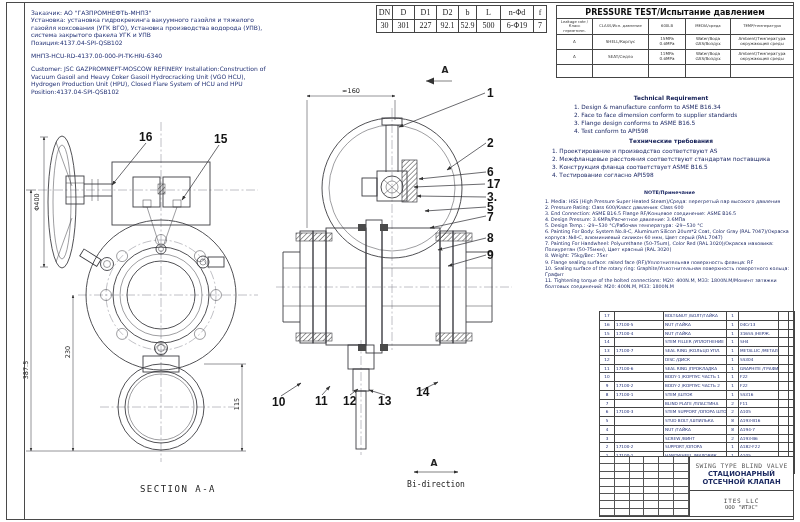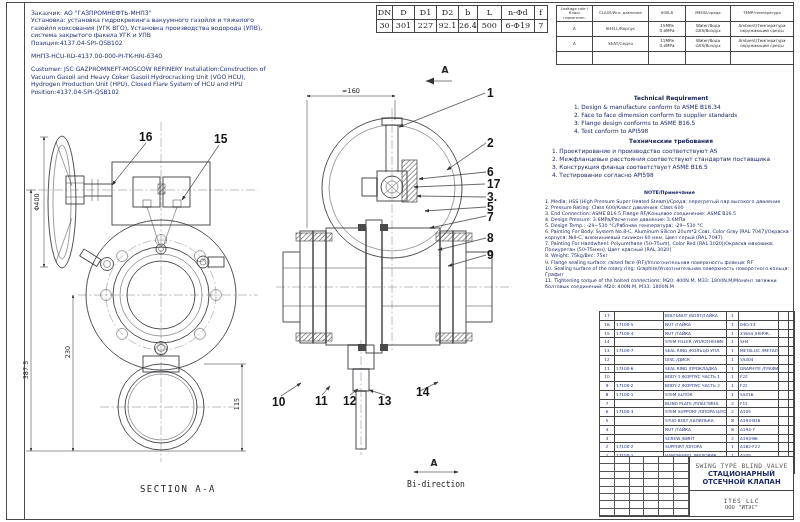--- a/index.html
+++ b/index.html
@@ -5,21 +5,21 @@
   html,body{margin:0;padding:0;background:#e8e8e8;}
   .sheet{position:relative;width:800px;height:522px;background:#ffffff;font-family:"DejaVu Sans",sans-serif;color:#1e2a66;overflow:hidden;}
   .frame{position:absolute;left:6px;top:2px;width:786px;height:516px;border:1px solid #4a4a4a;}
   .margin-line{position:absolute;left:24px;top:2px;height:517px;border-left:1px solid #4a4a4a;}
 
   .info{position:absolute;left:31px;top:9px;width:290px;font-size:6px;line-height:7.4px;color:#223175;}
   .info .gap{height:6px;}
 
   table{border-collapse:collapse;table-layout:fixed;}
   .dtable{position:absolute;left:376px;top:5px;font-family:"DejaVu Serif",serif;font-size:8px;color:#1c1c1c;text-align:center;}
-  .dtable td{border:1px solid #444;padding:0;height:12.5px;overflow:hidden;white-space:nowrap;}
+  .dtable td{border:1px solid #444;padding:0;height:12.5px;overflow:hidden;white-space:nowrap;font-family:Liberation Serif, serif;}
 
   .ptable{position:absolute;left:556px;top:5px;width:237px;color:#222;text-align:center;}
   .ptable td{border:0.8px solid #444;padding:0;overflow:hidden;}
   .pt-title td{font-size:8px;font-weight:bold;height:12px;color:#111;font-family:"DejaVu Sans",sans-serif;}
   .pt-head td{font-size:3.8px;height:15px;white-space:normal;line-height:4.4px;color:#333;}
   .pt-row td{font-size:4.1px;height:14px;white-space:normal;line-height:4.6px;color:#333;}
   .pt-empty td{height:12px;}
 
   .techreq{position:absolute;left:548px;top:92px;width:246px;font-size:5.8px;line-height:8.1px;color:#1e2a66;}
   .tr-title{text-align:center;font-weight:bold;margin:2px 0 1px 0;color:#152057;}
@@ -99,37 +99,40 @@
           <td>b</td>
           <td>L</td>
           <td>n-Φd</td>
           <td>f</td>
     </tr>
     <tr>
       <td>30</td>
           <td>301</td>
           <td>227</td>
           <td>92.1</td>
-          <td>26.4</td>
+          <td>52.9</td>
           <td>500</td>
           <td>6-Φ19</td>
           <td>7</td>
     </tr>
   </tbody>
     </table>
 
   <table class="ptable">
     <colgroup>
         <col style="width:36px">
         <col style="width:56px">
         <col style="width:37px">
         <col style="width:45px">
         <col style="width:63px">
       </colgroup>
     <tbody>
+        <tr class="pt-title">
+          <td colspan="5">PRESSURE TEST/Испытание давлением</td>
+        </tr>
     <tr class="pt-head">
       <td>Leakage rate /Класс герметичн.</td>
       <td>CLASS/Исп. давление</td>
       <td>600LB</td>
       <td>MEDIA/среда</td>
       <td>TEMP/температура</td>
     </tr>
     <tr class="pt-row">
       <td>A</td>
       <td>SHELL/Корпус</td>

